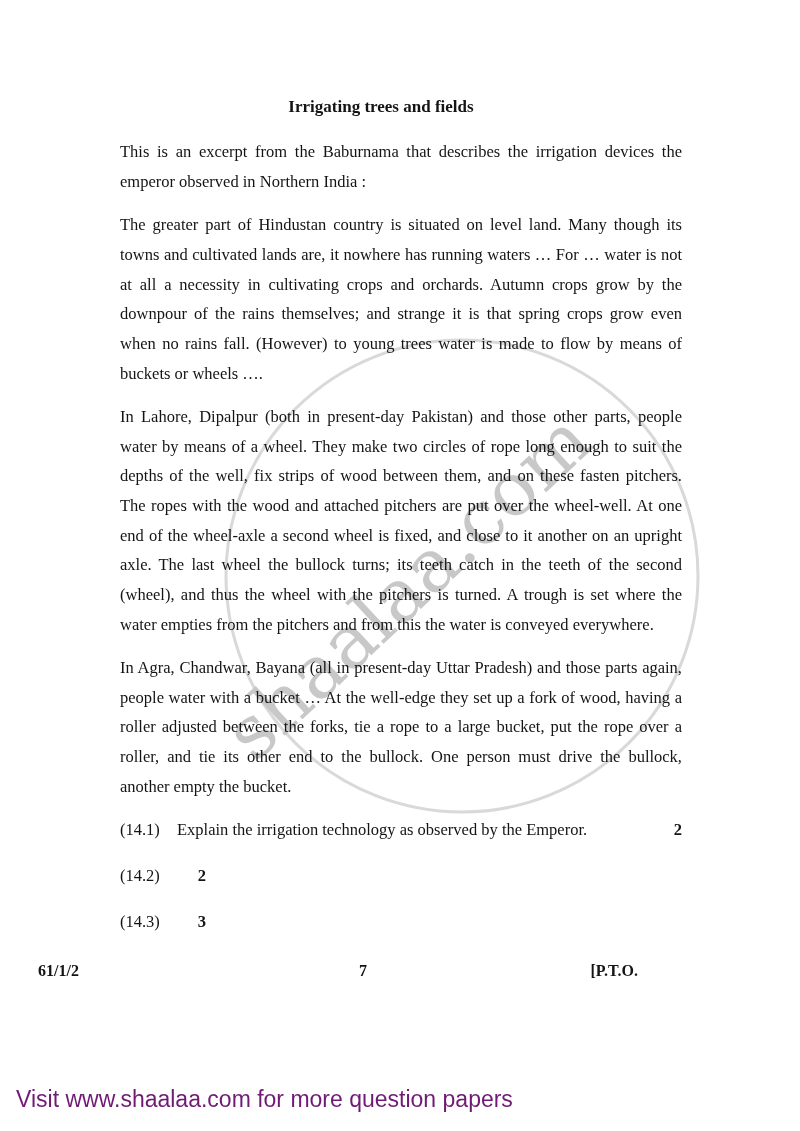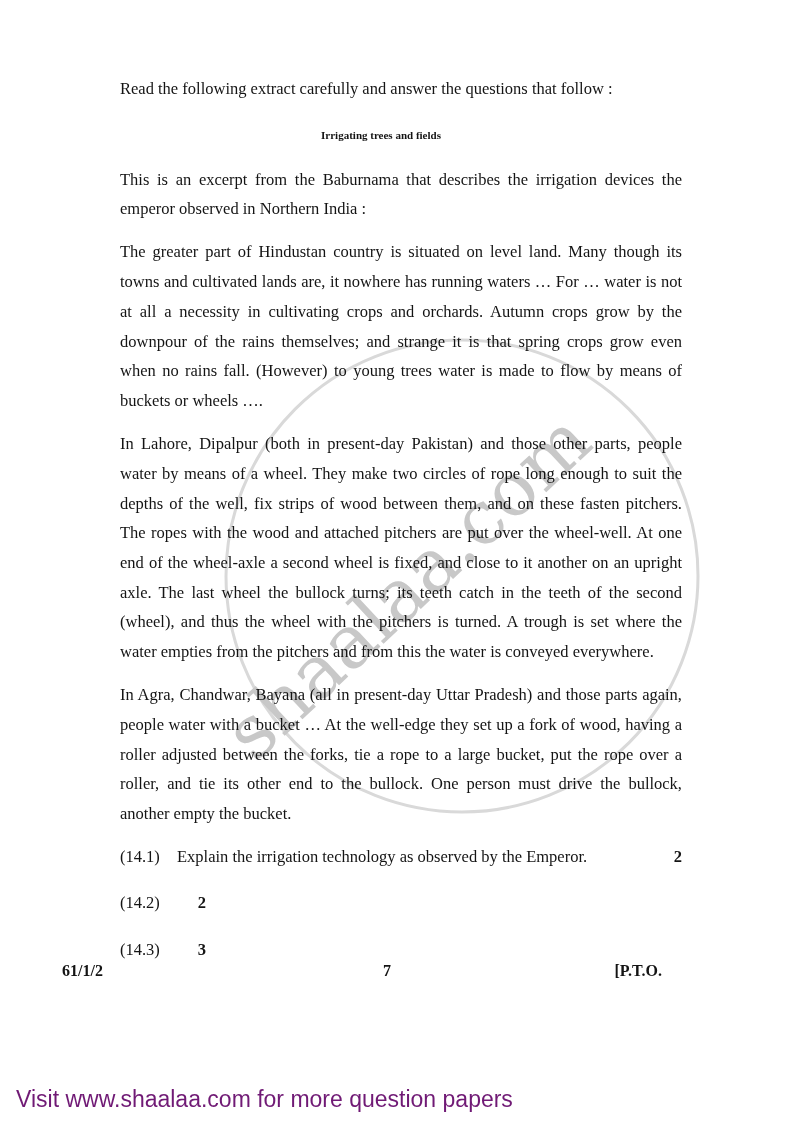--- a/index.html
+++ b/index.html
@@ -25,21 +25,21 @@
     width: 562px;
     top: 74px;
     z-index: 1;
     font-size: 16.5px;
     line-height: 29.7px;
   }
   .instruction { margin: 0; }
   .extract-title {
     margin: 17.6px 0 0 0;
     font-weight: bold;
-    font-size: 11px;
+    font-size: 17px;
     text-align: center;
     position: relative;
     left: -20px;
   }
   .para {
     margin: 13.5px 0 0 0;
     text-align: justify;
   }
   .para:first-of-type { margin-top: 16px; }
   .questions { margin-top: 13.5px; }
@@ -65,21 +65,20 @@
   .page-footer {
     position: absolute;
     top: 961px;
     left: 0;
     width: 726px;
     height: 22px;
     z-index: 1;
     font-size: 16px;
     font-weight: bold;
     line-height: 20px;
-    margin-left: 24px;
   }
   .footer-left  { position: absolute; left: 38px; }
   .footer-center{ position: absolute; left: 0; right: 0; text-align: center; }
   .footer-right { position: absolute; right: 88px; }
   .promo-bar {
     position: absolute;
     left: 16px;
     top: 1086px;
     z-index: 1;
     font-family: "Liberation Sans", sans-serif;
@@ -92,21 +91,20 @@
 
 <div class="page">
 
   <svg class="watermark-svg" viewBox="0 0 800 1131" xmlns="http://www.w3.org/2000/svg">
     <circle cx="462" cy="576" r="236" fill="none" stroke-width="3" stroke="#d9d9d9"></circle>
     <text transform="translate(425,605) rotate(-43)" text-anchor="middle" font-size="74" font-family="DejaVu Serif, serif" fill="#c8c8c8">shaalaa.com</text>
   </svg>
 
   <div class="content">
 
-    <p class="instruction">Read the following extract carefully and answer the questions that follow :</p>
 
     <div class="extract-title">Irrigating trees and fields</div>
 
     <p class="para">This is an excerpt from the Baburnama that describes the irrigation devices the emperor observed in Northern India :</p>
     <p class="para">The greater part of Hindustan country is situated on level land. Many though its towns and cultivated lands are, it nowhere has running waters … For … water is not at all a necessity in cultivating crops and orchards. Autumn crops grow by the downpour of the rains themselves; and strange it is that spring crops grow even when no rains fall. (However) to young trees water is made to flow by means of buckets or wheels ….</p>
     <p class="para">In Lahore, Dipalpur (both in present-day Pakistan) and those other parts, people water by means of a wheel. They make two circles of rope long enough to suit the depths of the well, fix strips of wood between them, and on these fasten pitchers. The ropes with the wood and attached pitchers are put over the wheel-well. At one end of the wheel-axle a second wheel is fixed, and close to it another on an upright axle. The last wheel the bullock turns; its teeth catch in the teeth of the second (wheel), and thus the wheel with the pitchers is turned. A trough is set where the water empties from the pitchers and from this the water is conveyed everywhere.</p>
     <p class="para">In Agra, Chandwar, Bayana (all in present-day Uttar Pradesh) and those parts again, people water with a bucket … At the well-edge they set up a fork of wood, having a roller adjusted between the forks, tie a rope to a large bucket, put the rope over a roller, and tie its other end to the bullock. One person must drive the bullock, another empty the bucket.</p>
 
     <div class="questions">
 

